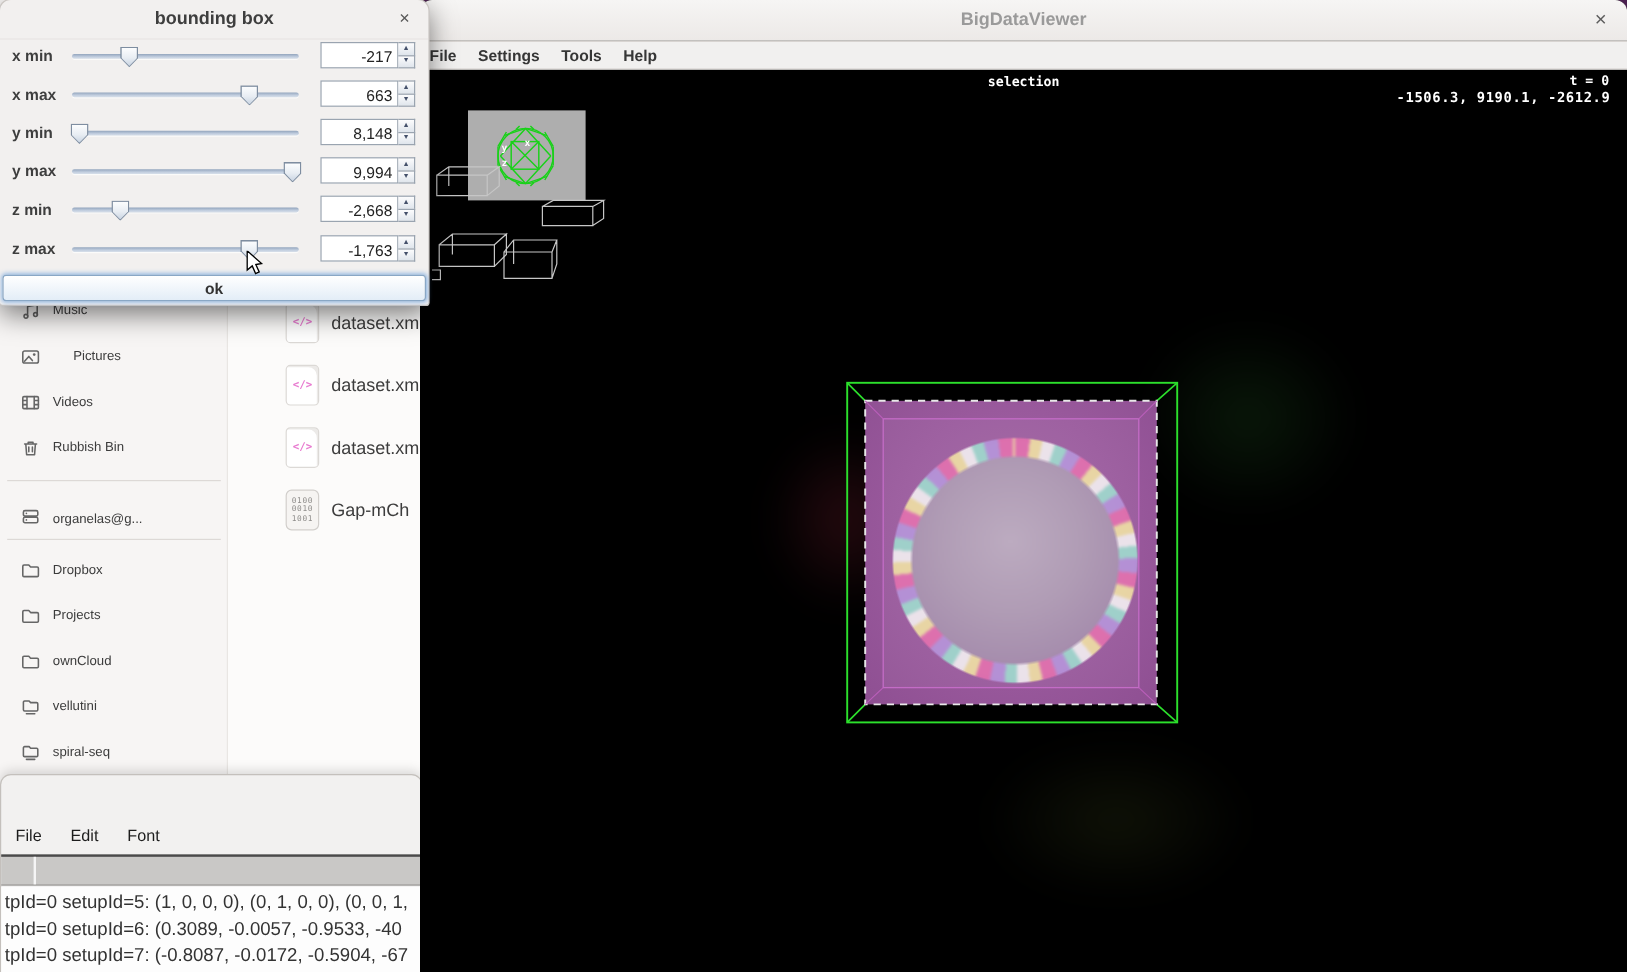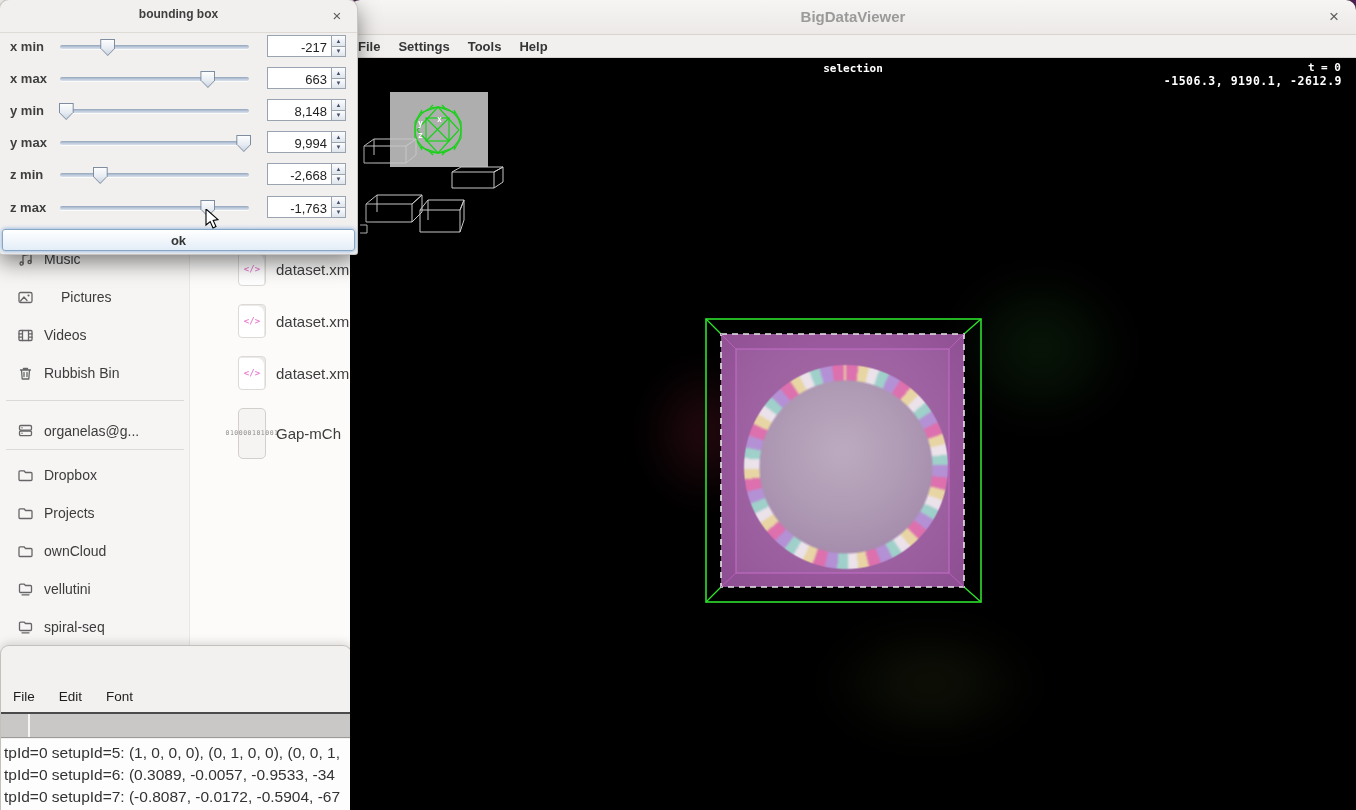--- a/index.html
+++ b/index.html
@@ -47,30 +47,30 @@
     mask:radial-gradient(circle, transparent 0 85px, #000 88px 101px, transparent 103px);
     filter:blur(1.2px); opacity:.95; }
   .bdv-svg { position:absolute; left:0; top:0; width:1006px; height:752px; }
 
   
   .left-col { position:absolute; left:0; top:0; width:350px; height:810px; z-index:10; overflow:hidden; background:#fcfbfa; }
   .fm-sidebar { position:absolute; left:0; top:0; width:190px; height:810px; background:#f7f5f4; border-right:1px solid #e9e6e3; }
   .fm-item { position:absolute; left:16px; display:flex; align-items:center; gap:10px; height:30px; }
   .fm-item .icon { width:18px; height:18px; display:flex; align-items:center; justify-content:center; color:#666; }
   .fm-item .icon svg { stroke:#666; fill:none; stroke-width:1.3; stroke-linejoin:round; stroke-linecap:round; }
-  .fm-label { font-size:14px; color:#3c3c3c; white-space:nowrap; }
+  .fm-label { font-size:11px; color:#3c3c3c; white-space:nowrap; }
   .fm-sep { position:absolute; left:6px; width:178px; height:1px; background:#ddd9d6; }
 
   .file-row { position:absolute; left:238px; display:flex; align-items:center; gap:10px; width:200px; }
   .file-icon-xml { width:28px; height:34px; background:#fff; border:1px solid #dcd9d6; border-radius:4px;
     position:relative; display:flex; align-items:center; justify-content:center;
     font-family:"DejaVu Sans Mono", monospace; font-size:9px; font-weight:bold; color:#e87bd0;
     box-shadow:inset -5px 5px 0 -4px #eceae8; }
-  .file-icon-bin { width:28px; height:51px; background:#f6f4f2; border:1px solid #d2cfcc; border-radius:5px;
-    display:flex; flex-direction:row; align-items:center; justify-content:center;
+  .file-icon-bin { width:28px; height:34px; background:#f6f4f2; border:1px solid #d2cfcc; border-radius:5px;
+    display:flex; flex-direction:column; align-items:center; justify-content:center;
     font-family:"DejaVu Sans Mono", monospace; font-size:6.5px; line-height:7.5px; color:#8f8d8b; letter-spacing:.5px; }
   .file-name { font-size:15px; color:#3d3d3d; white-space:nowrap; }
 
   
   .log-window { position:absolute; left:0; top:645px; width:352px; height:165px;
     background:#f2f1f0; border:1px solid #c4c0bc; border-bottom:none; border-radius:9px 9px 0 0;
     box-shadow:0 -2px 10px rgba(0,0,0,0.15); }
   .log-menubar { position:absolute; left:0; top:43px; width:100%; height:22px; display:flex; }
   .log-menu-item { font-size:13.5px; color:#1d1d1d; padding:0 12px; }
   .log-strip { position:absolute; left:0; top:66px; width:100%; height:26px; background:#c9c8c6;
@@ -79,21 +79,21 @@
   .log-text { position:absolute; left:0; top:93px; width:100%; height:72px; background:#fdfdfd; overflow:hidden; }
   .log-line { position:absolute; left:3px; font-size:15.5px; color:#333; white-space:nowrap; }
 
   
   .dialog { position:absolute; left:0; top:0; width:357px; height:254px; z-index:30;
     background:#f2f0ef; border-radius:9px 9px 2px 2px;
     box-shadow:0 0 0 1px #c9c5c1, 0 8px 22px rgba(0,0,0,0.5); }
   .dialog-titlebar { position:absolute; left:0; top:0; width:100%; height:33px;
     border-bottom:1px solid #dedad6; border-radius:9px 9px 0 0; }
   .dialog-title { position:absolute; left:0; right:0; top:7px; text-align:center;
-    font-size:12px; font-weight:bold; color:#3e3e3e; }
+    font-size:15px; font-weight:bold; color:#3e3e3e; }
   .dialog-close { position:absolute; right:9px; top:5px; width:22px; height:22px; border-radius:50%;
     color:#5a5a5a; font-size:15px; line-height:22px; text-align:center; }
   .slider-row { position:absolute; left:0; width:100%; height:24px; }
   .slider-label { position:absolute; left:10px; top:4px; font-size:13px; font-weight:bold; color:#3e3e3e; }
   .slider-track { position:absolute; left:60px; top:10px; width:189px; height:4px; border-radius:2px;
     background:linear-gradient(#93a5bd,#c2cedf 60%,#d8e0ea); box-shadow:0 1px 0 rgba(255,255,255,.7); }
   .slider-thumb { position:absolute; top:-6px; width:15px; height:17px;
     clip-path:polygon(0 0,100% 0,100% 55%,50% 100%,0 55%); background:#7e8da0; }
   .slider-thumb::after { content:""; position:absolute; left:1px; top:1px; right:1px; bottom:1px;
     clip-path:polygon(0 0,100% 0,100% 55%,50% 100%,0 55%);
@@ -301,21 +301,21 @@
     <div class="log-menubar">
       <div class="log-menu-item">File</div>
       <div class="log-menu-item">Edit</div>
       <div class="log-menu-item">Font</div>
     </div>
     <div class="log-strip">
       <div class="log-strip-block"></div>
     </div>
     <div class="log-text">
       <div class="log-line" style="top:5px;">tpId=0 setupId=5: (1, 0, 0, 0), (0, 1, 0, 0), (0, 0, 1,</div>
-      <div class="log-line" style="top:27px;">tpId=0 setupId=6: (0.3089, -0.0057, -0.9533, -34</div>
+      <div class="log-line" style="top:27px;">tpId=0 setupId=6: (0.3089, -0.0057, -0.9533, -40</div>
       <div class="log-line" style="top:49px;">tpId=0 setupId=7: (-0.8087, -0.0172, -0.5904, -67</div>
     </div>
   </div>
 </div>
 
 <div class="dialog">
   <div class="dialog-titlebar">
     <div class="dialog-title">bounding box</div>
     <div class="dialog-close">×</div>
   </div>

